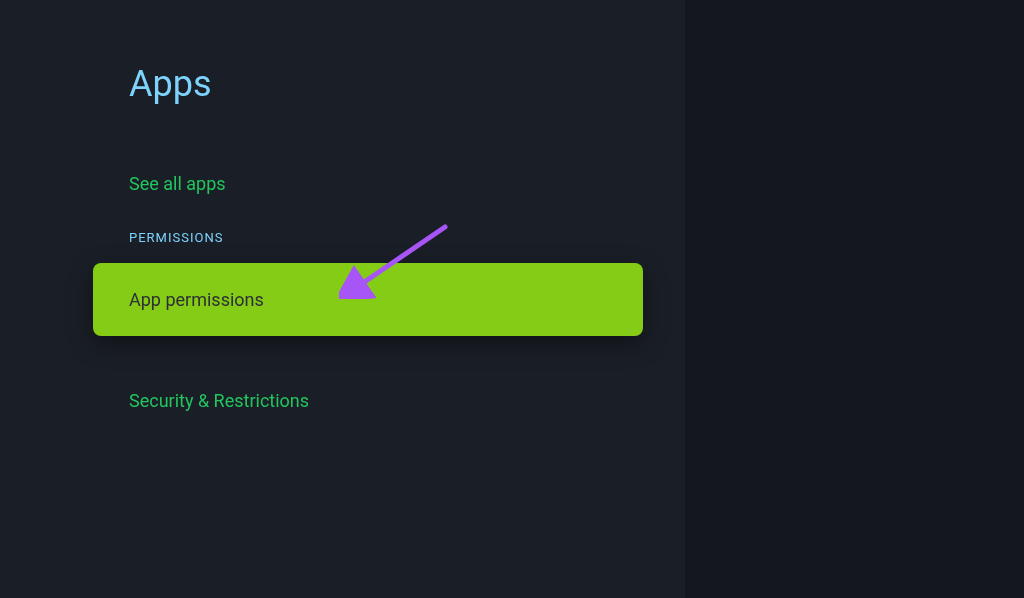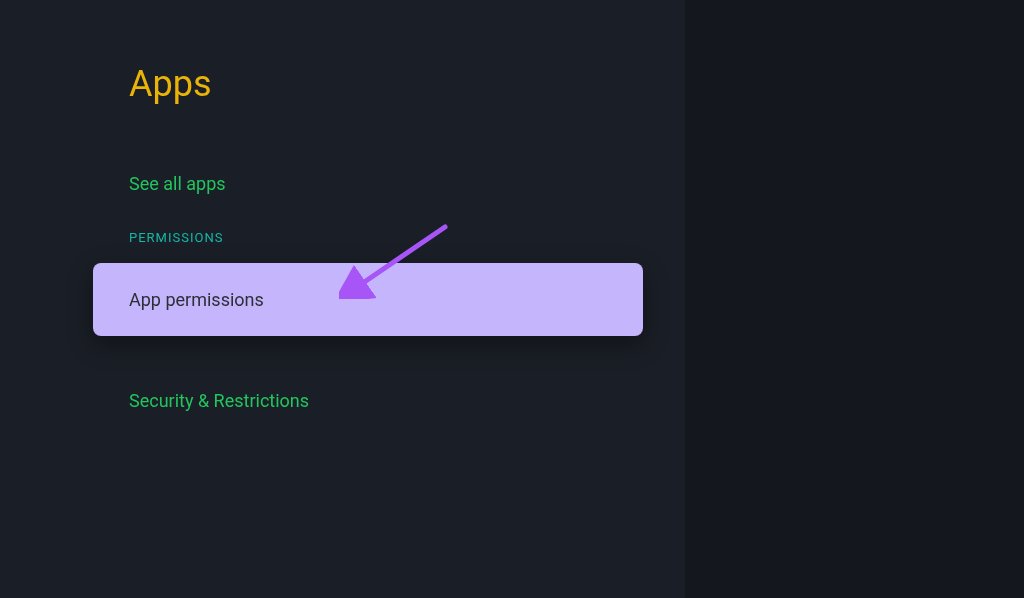--- a/index.html
+++ b/index.html
@@ -20,45 +20,45 @@
       background: #1a1e26;
       padding-top: 63px;
       padding-left: 93px;
     }
     .side-panel {
       width: 339px;
       height: 100%;
       background: #14171d;
     }
     .page-title {
-      color: #eab308;
+      color: #7dd3fc;
       font-size: 36px;
       font-weight: 400;
       margin-left: 36px;
       margin-bottom: 56px;
     }
     .list-item {
       color: #22c55e;
       font-size: 18px;
       font-weight: 400;
       padding: 12px 36px;
       cursor: pointer;
       margin-bottom: 24px;
     }
     .section-header {
-      color: #14b8a6;
+      color: #7dd3fc;
       font-size: 13px;
       font-weight: 400;
       letter-spacing: 1px;
       text-transform: uppercase;
       padding: 0 36px;
       margin-bottom: 18px;
     }
     .list-item.selected {
-      background: #c4b5fd;
+      background: #84cc16;
       color: #2d2f36;
       border-radius: 8px;
       padding: 26px 36px;
       margin-left: 0;
       margin-right: 42px;
       box-shadow: 0 8px 24px rgba(0, 0, 0, 0.4);
       position: relative;
       margin-bottom: 42px;
     }
     .item-spacer-lg {

